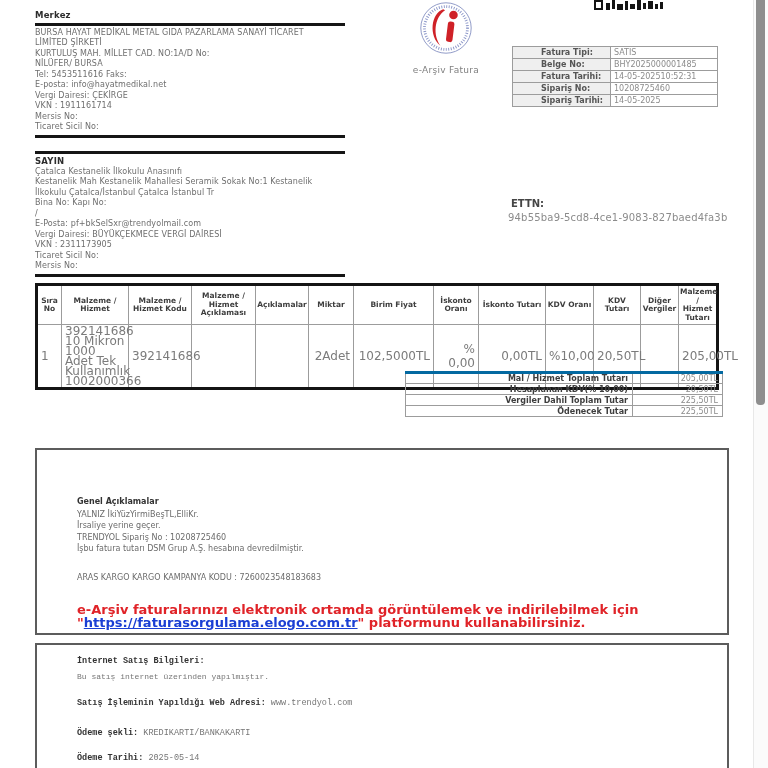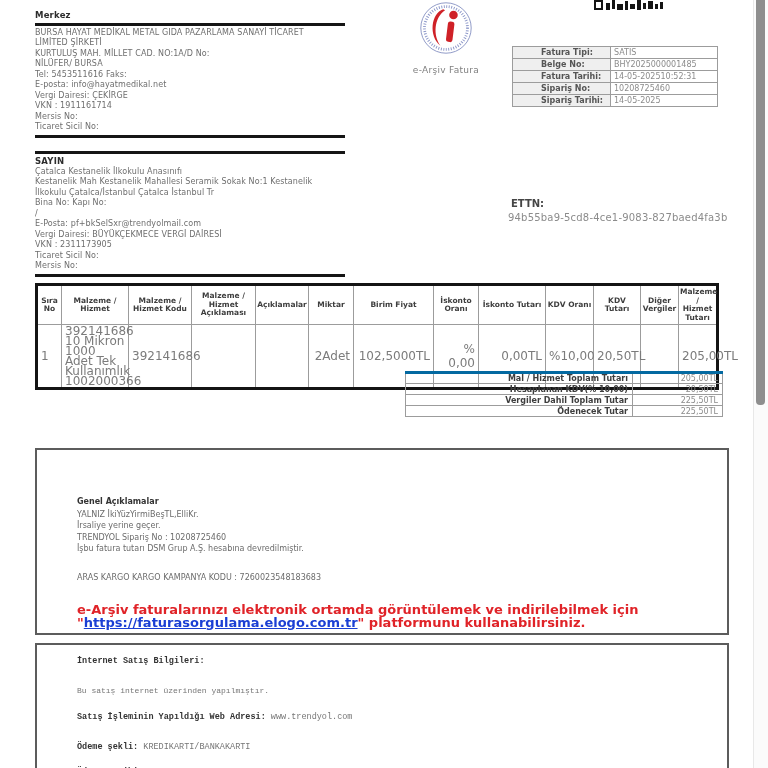--- a/index.html
+++ b/index.html
@@ -57,21 +57,21 @@
   .inet-box  { top:643px; height:140px; }
 
   .notes-content { margin:46px 0 0 40px; width:630px; font-size:8px; line-height:11.5px; color:#6b6b6b; }
   .notes-title { font-weight:bold; color:#333; margin-bottom:1px; }
   .campaign { margin-top:17px; }
   .notice { margin-top:21px; width:648px; color:#e02328; font-weight:bold; font-size:13px; line-height:12.5px; }
   .notice a { color:#1b3fd4; text-decoration:underline; font-weight:bold; cursor:pointer; }
 
   .inet-content { margin:11px 0 0 40px; font-size:8.5px; color:#767676;font-family:Liberation Mono, monospace; }
   .inet-title { font-weight:bold; color:#333; }
-  .inet-sub { margin-top:20px; font-size:8px; }
+  .inet-sub { margin-top:6px; font-size:8px; }
   .inet-row { margin-top:0; font-size:8.5px; }
   .row-web { margin-top:17px; } .row-pay { margin-top:20px; } .row-date { margin-top:15px; }
   .inet-row b { color:#333; }
 
   
   .scrollbar-track { position:absolute; right:0; top:0; width:15px; height:768px;
                      background:#fbfbfb; border-left:1px solid #e8e8e8; }
   .scrollbar-thumb { position:absolute; left:2px; top:0; width:9px; height:405px;
                      background:#8e8e8e; border-radius:0 0 4px 4px; }
 </style>

